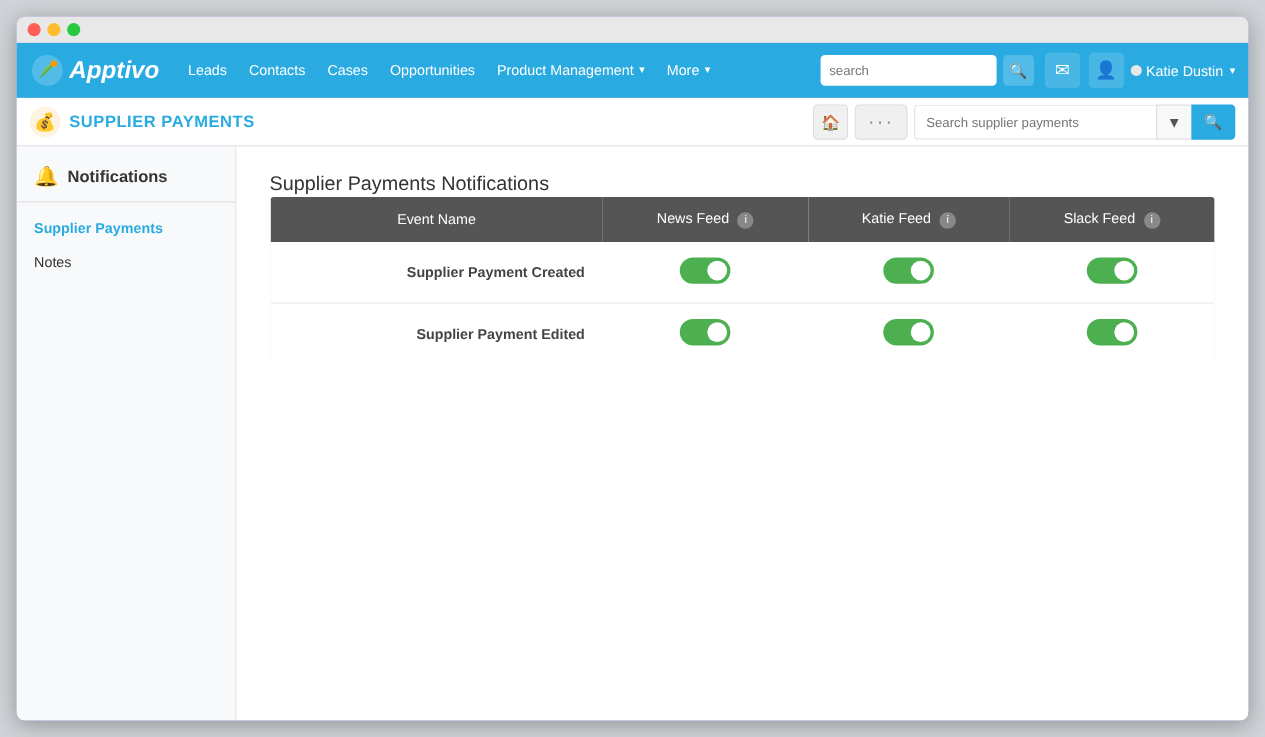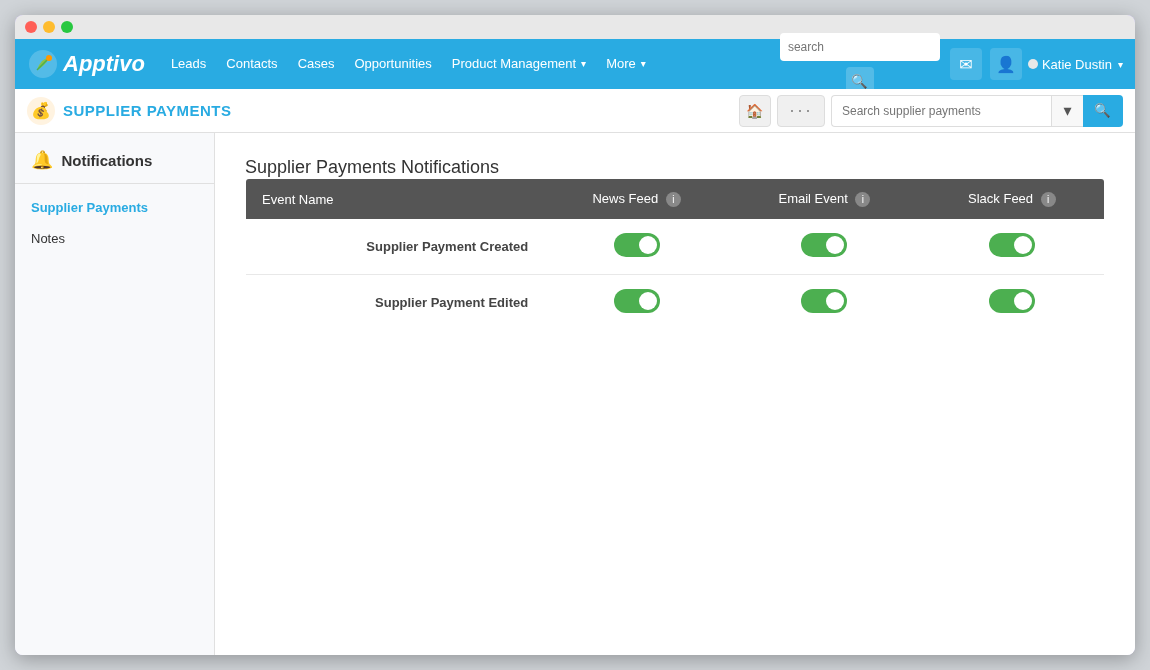--- a/index.html
+++ b/index.html
@@ -76,21 +76,20 @@
     .nav-link-dropdown {
       display: flex;
       align-items: center;
       gap: 3px;
     }
     .nav-search {
       margin-left: auto;
       display: flex;
       align-items: center;
       gap: 6px;
-      flex-direction: column;
     }
     .nav-search input {
       width: 160px;
       height: 28px;
       border-radius: 4px;
       border: none;
       padding: 0 8px;
       font-size: 12px;
       outline: none;
     }
@@ -305,21 +304,21 @@
       background: #555;
       color: #fff;
     }
     .notif-table thead th {
       padding: 12px 16px;
       font-size: 13px;
       font-weight: 500;
       text-align: center;
     }
     .notif-table thead th:first-child {
-      text-align: left;
+      text-align: center;
     }
     .notif-table tbody tr {
       border-bottom: 1px solid #e8e8e8;
     }
     .notif-table tbody tr:last-child {
       border-bottom: none;
     }
     .notif-table tbody td {
       padding: 14px 16px;
       font-size: 13px;
@@ -481,21 +480,21 @@
         <thead>
           <tr>
             <th>
               <span>Event Name</span>
             </th>
             <th>
               <span>News Feed</span>
               <span class="info-icon">i</span>
             </th>
             <th>
-              <span>Email Event</span>
+              <span>Katie Feed</span>
               <span class="info-icon">i</span>
             </th>
             <th>
               <span>Slack Feed</span>
               <span class="info-icon">i</span>
             </th>
           </tr>
         </thead>
         <tbody>
           <tr>

